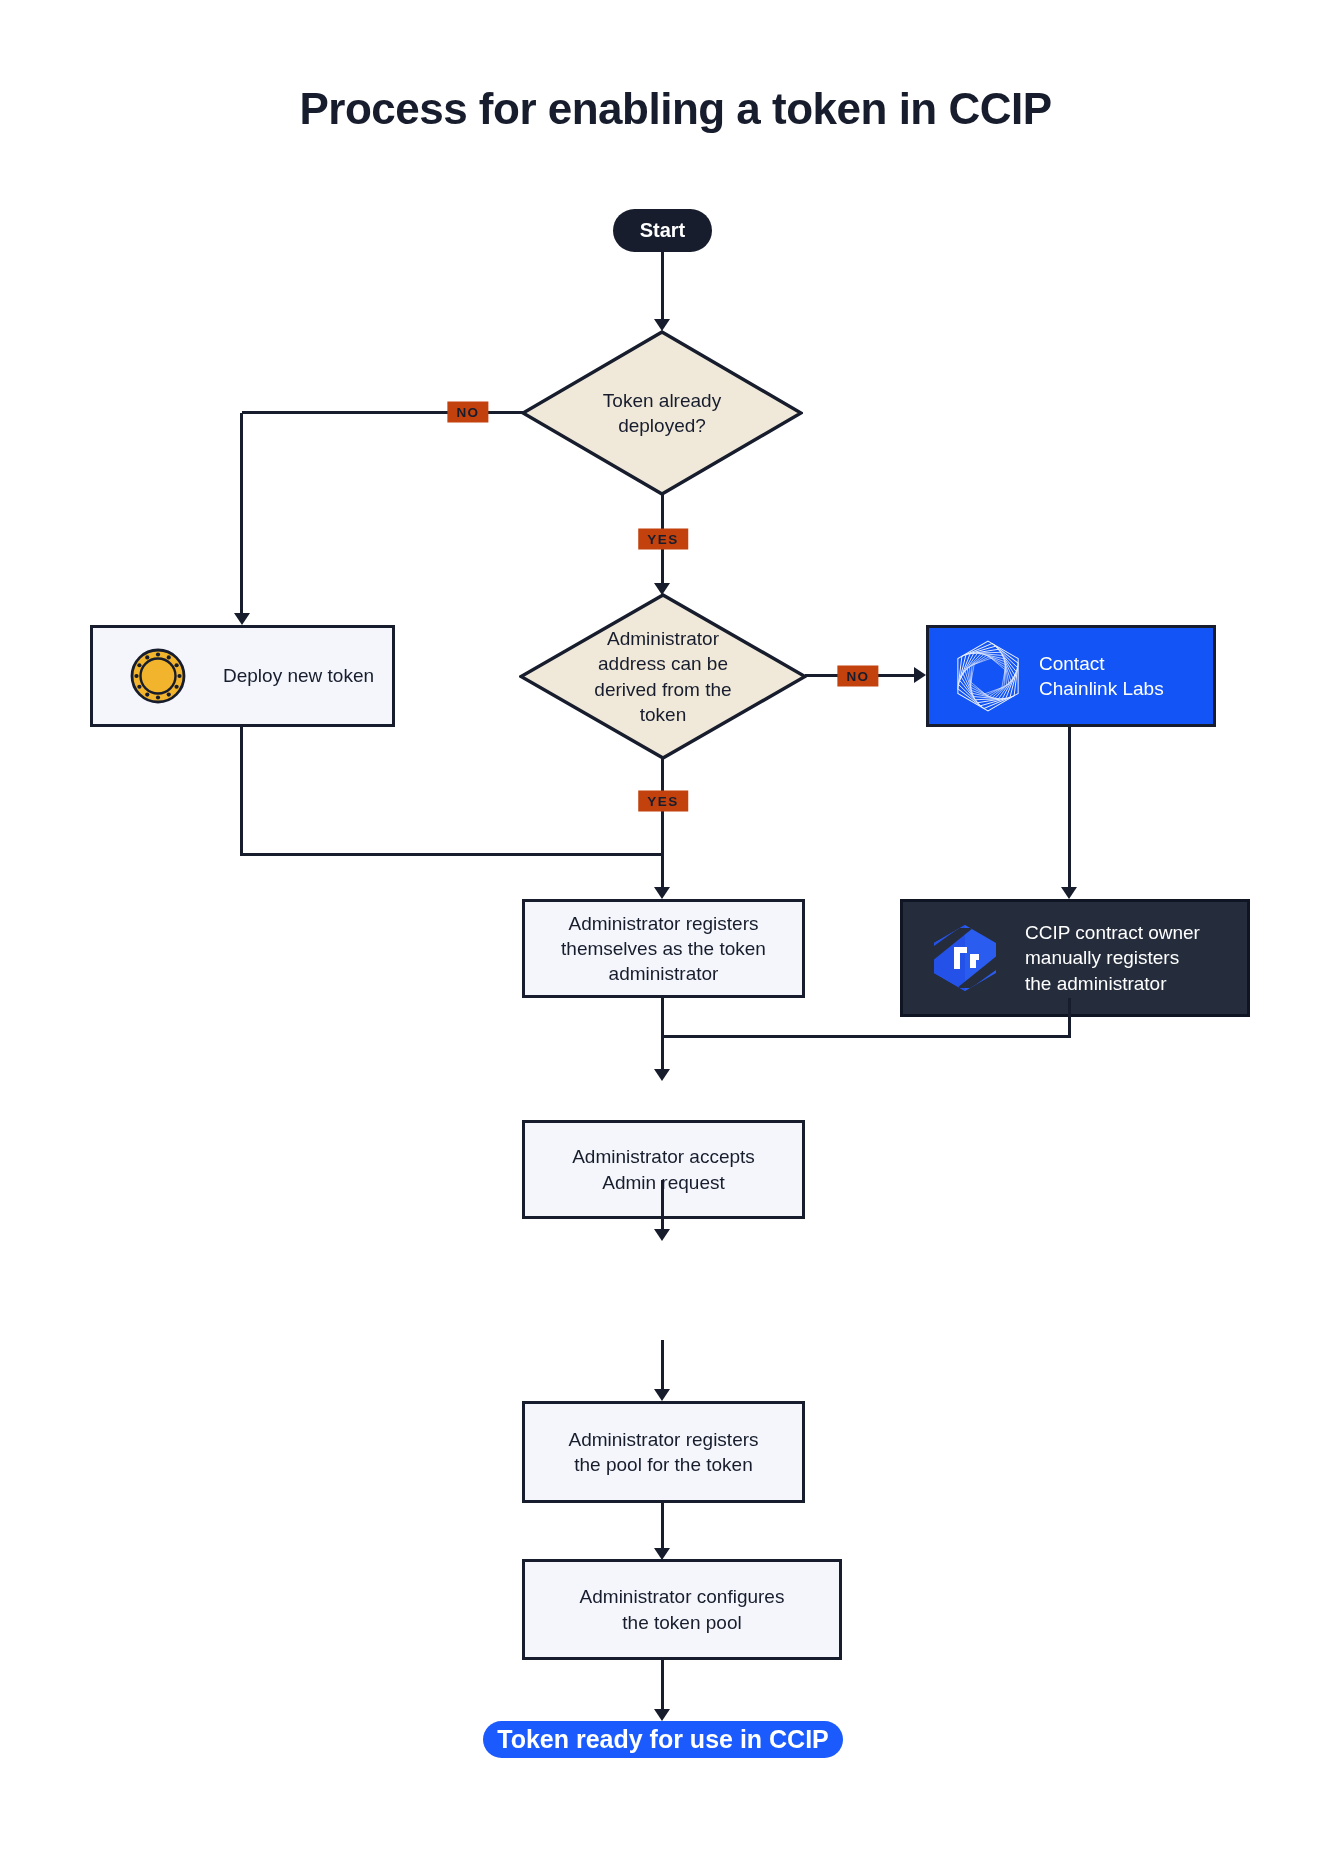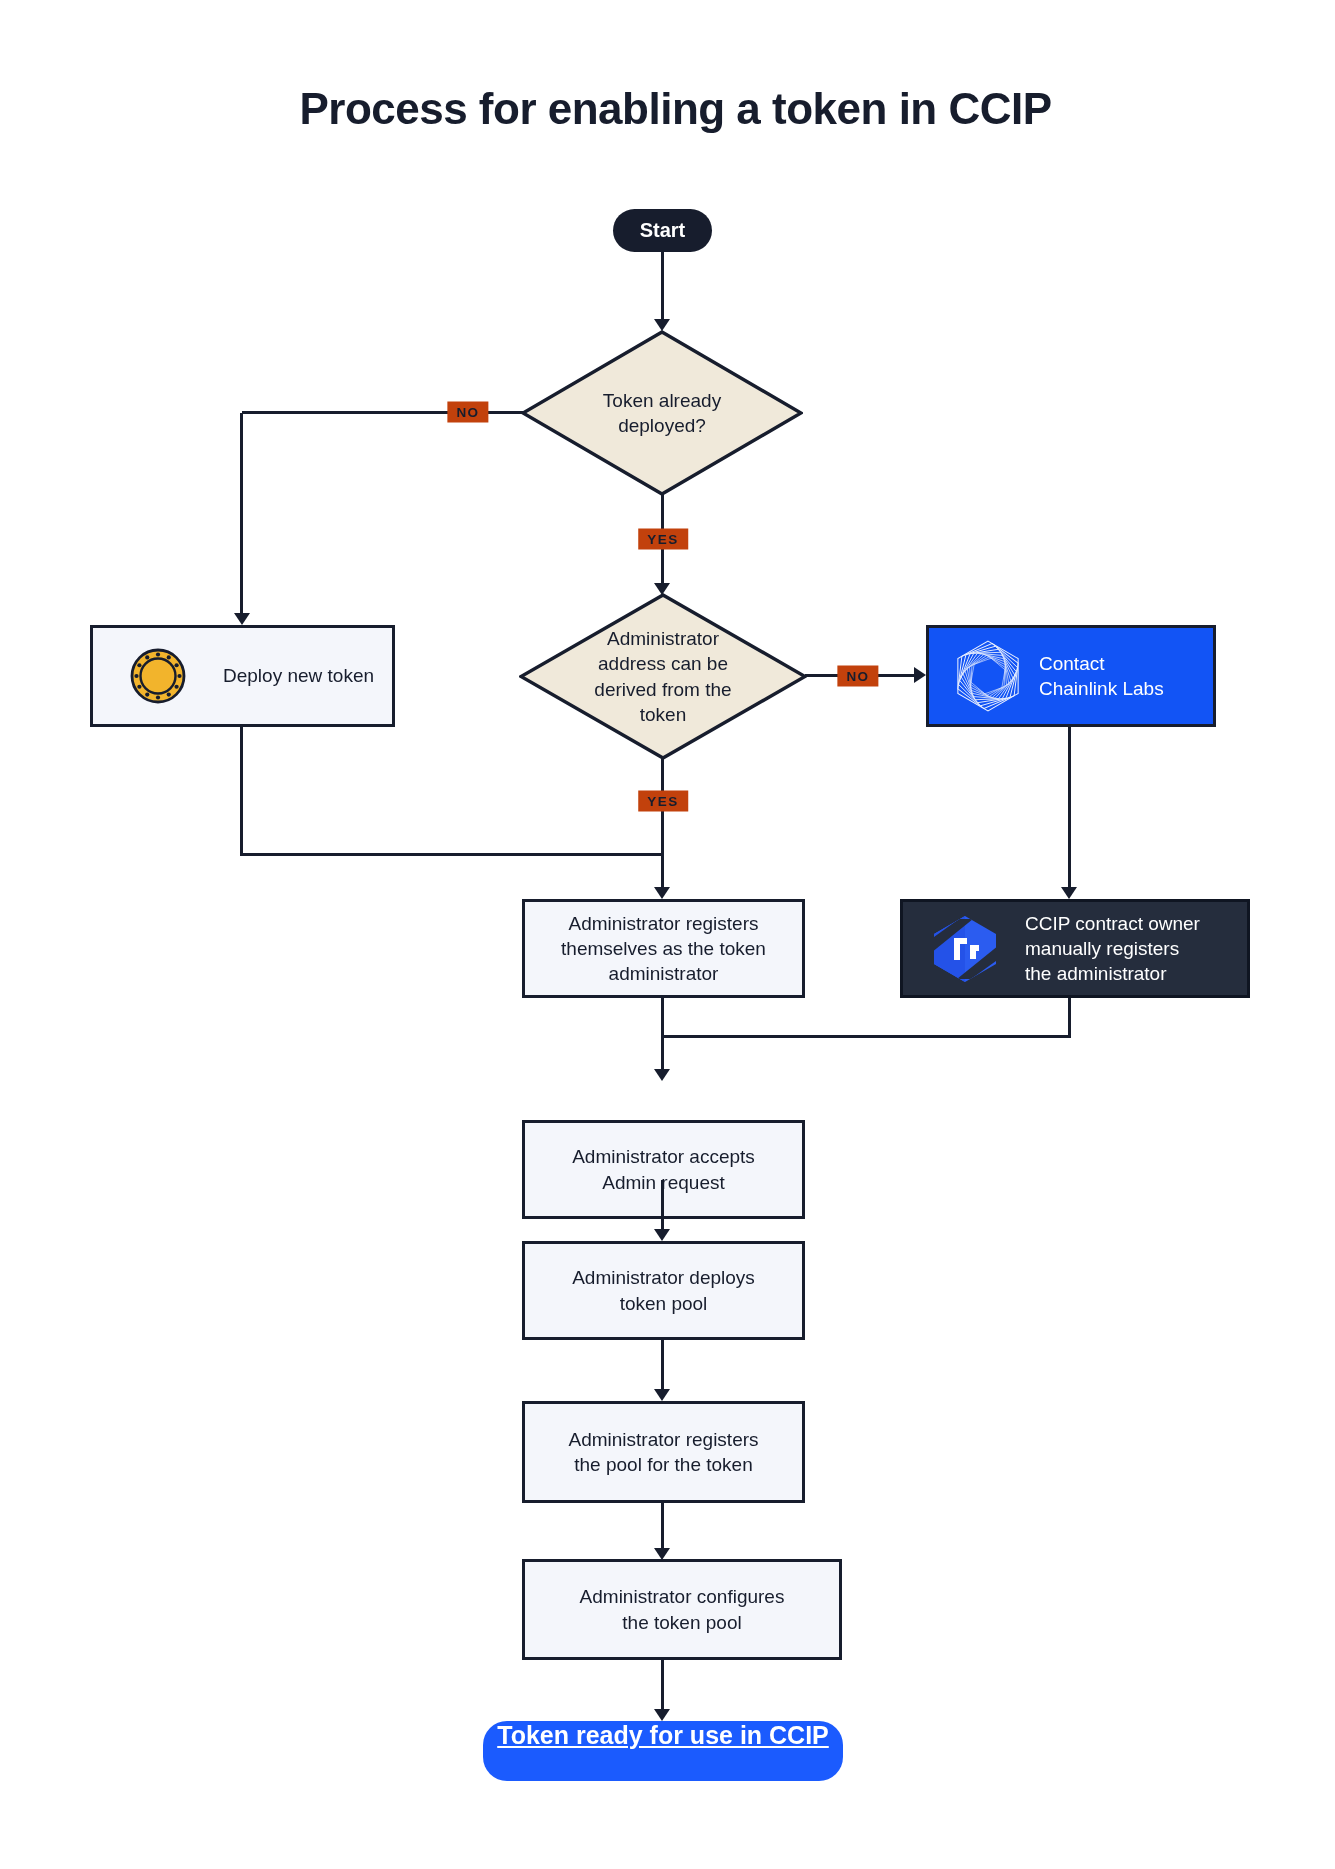--- a/index.html
+++ b/index.html
@@ -29,36 +29,36 @@
     position:absolute;transform:translate(-50%,-50%);background:#c2410c;
     padding:3px 9px;font-size:13.5px;font-weight:700;letter-spacing:1.5px;color:var(--ink);
   }
   
   .pill-start{
     position:absolute;left:613px;top:209px;width:99px;height:43px;border-radius:22px;
     background:var(--ink);color:#fff;display:flex;align-items:center;justify-content:center;
     font-size:20px;font-weight:700;
   }
   .pill-end{
-    position:absolute;left:483px;top:1721px;width:360px;height:60px;border-radius:24px;
-    background:var(--blue-pill);color:#fff;display:flex;align-items:flex-start;justify-content:center;
-    font-size:25px;font-weight:700;text-decoration:underline;
+    position:absolute;left:483px;top:1721px;width:360px;height:37px;border-radius:24px;
+    background:var(--blue-pill);color:#fff;display:flex;align-items:center;justify-content:center;
+    font-size:25px;font-weight:700;
   }
   .pbox{
     position:absolute;box-sizing:border-box;background:var(--light);border:3px solid var(--ink);
     display:flex;align-items:center;justify-content:center;text-align:center;
     font-size:19px;line-height:1.32;color:var(--ink);
   }
   .ml{white-space:pre-line;}
   .box-deploy{left:90px;top:625px;width:305px;height:102px;justify-content:flex-start;padding-left:36px;text-align:left;}
   .box-deploy .coin{width:58px;height:58px;margin-right:36px;flex:none;display:block;}
   .box-contact{left:926px;top:625px;width:290px;height:102px;background:var(--blue);color:#fff;justify-content:flex-start;padding-left:18px;text-align:left;}
   .box-contact .cl-icon{width:82px;height:82px;margin-right:10px;flex:none;display:block;}
   .box-register{left:522px;top:899px;width:283px;height:99px;}
-  .box-ccip{left:900px;top:899px;width:350px;height:99px;background:var(--dark);border-color:#0f1522;color:#fff;justify-content:flex-start;padding-left:24px;text-align:left;}
+  .box-ccip{left:900px;top:899px;width:350px;height:118px;background:var(--dark);border-color:#0f1522;color:#fff;justify-content:flex-start;padding-left:24px;text-align:left;}
   .box-ccip .ccip-icon{width:76px;height:72px;margin-right:22px;flex:none;display:block;}
   .box-accepts{left:522px;top:1120px;width:283px;height:99px;}
   .box-deploys{left:522px;top:1241px;width:283px;height:99px;}
   .box-regpool{left:522px;top:1401px;width:283px;height:102px;}
   .box-config{left:522px;top:1559px;width:320px;height:101px;}
   
   .diamond{position:absolute;}
   .diamond svg{position:absolute;left:0;top:0;width:100%;height:100%;}
   .diamond .dlabel{
     position:absolute;left:0;top:0;width:100%;height:100%;
@@ -200,22 +200,20 @@
 
   <div class="vline" style="left:661px;top:998px;height:71px;"></div>
   <div class="arr-d" style="left:654px;top:1069px;"></div>
 
   <div class="pbox box-accepts ml">Administrator accepts
 Admin request</div>
 
   <div class="vline" style="left:661px;top:1180px;height:49px;"></div>
   <div class="arr-d" style="left:654px;top:1229px;"></div>
 
-  <div class="pbox box-deploys ml">Administrator deploys
-token pool</div>
 
   <div class="vline" style="left:661px;top:1340px;height:49px;"></div>
   <div class="arr-d" style="left:654px;top:1389px;"></div>
 
   <div class="pbox box-regpool ml">Administrator registers
 the pool for the token</div>
 
   <div class="vline" style="left:661px;top:1503px;height:45px;"></div>
   <div class="arr-d" style="left:654px;top:1548px;"></div>
 

